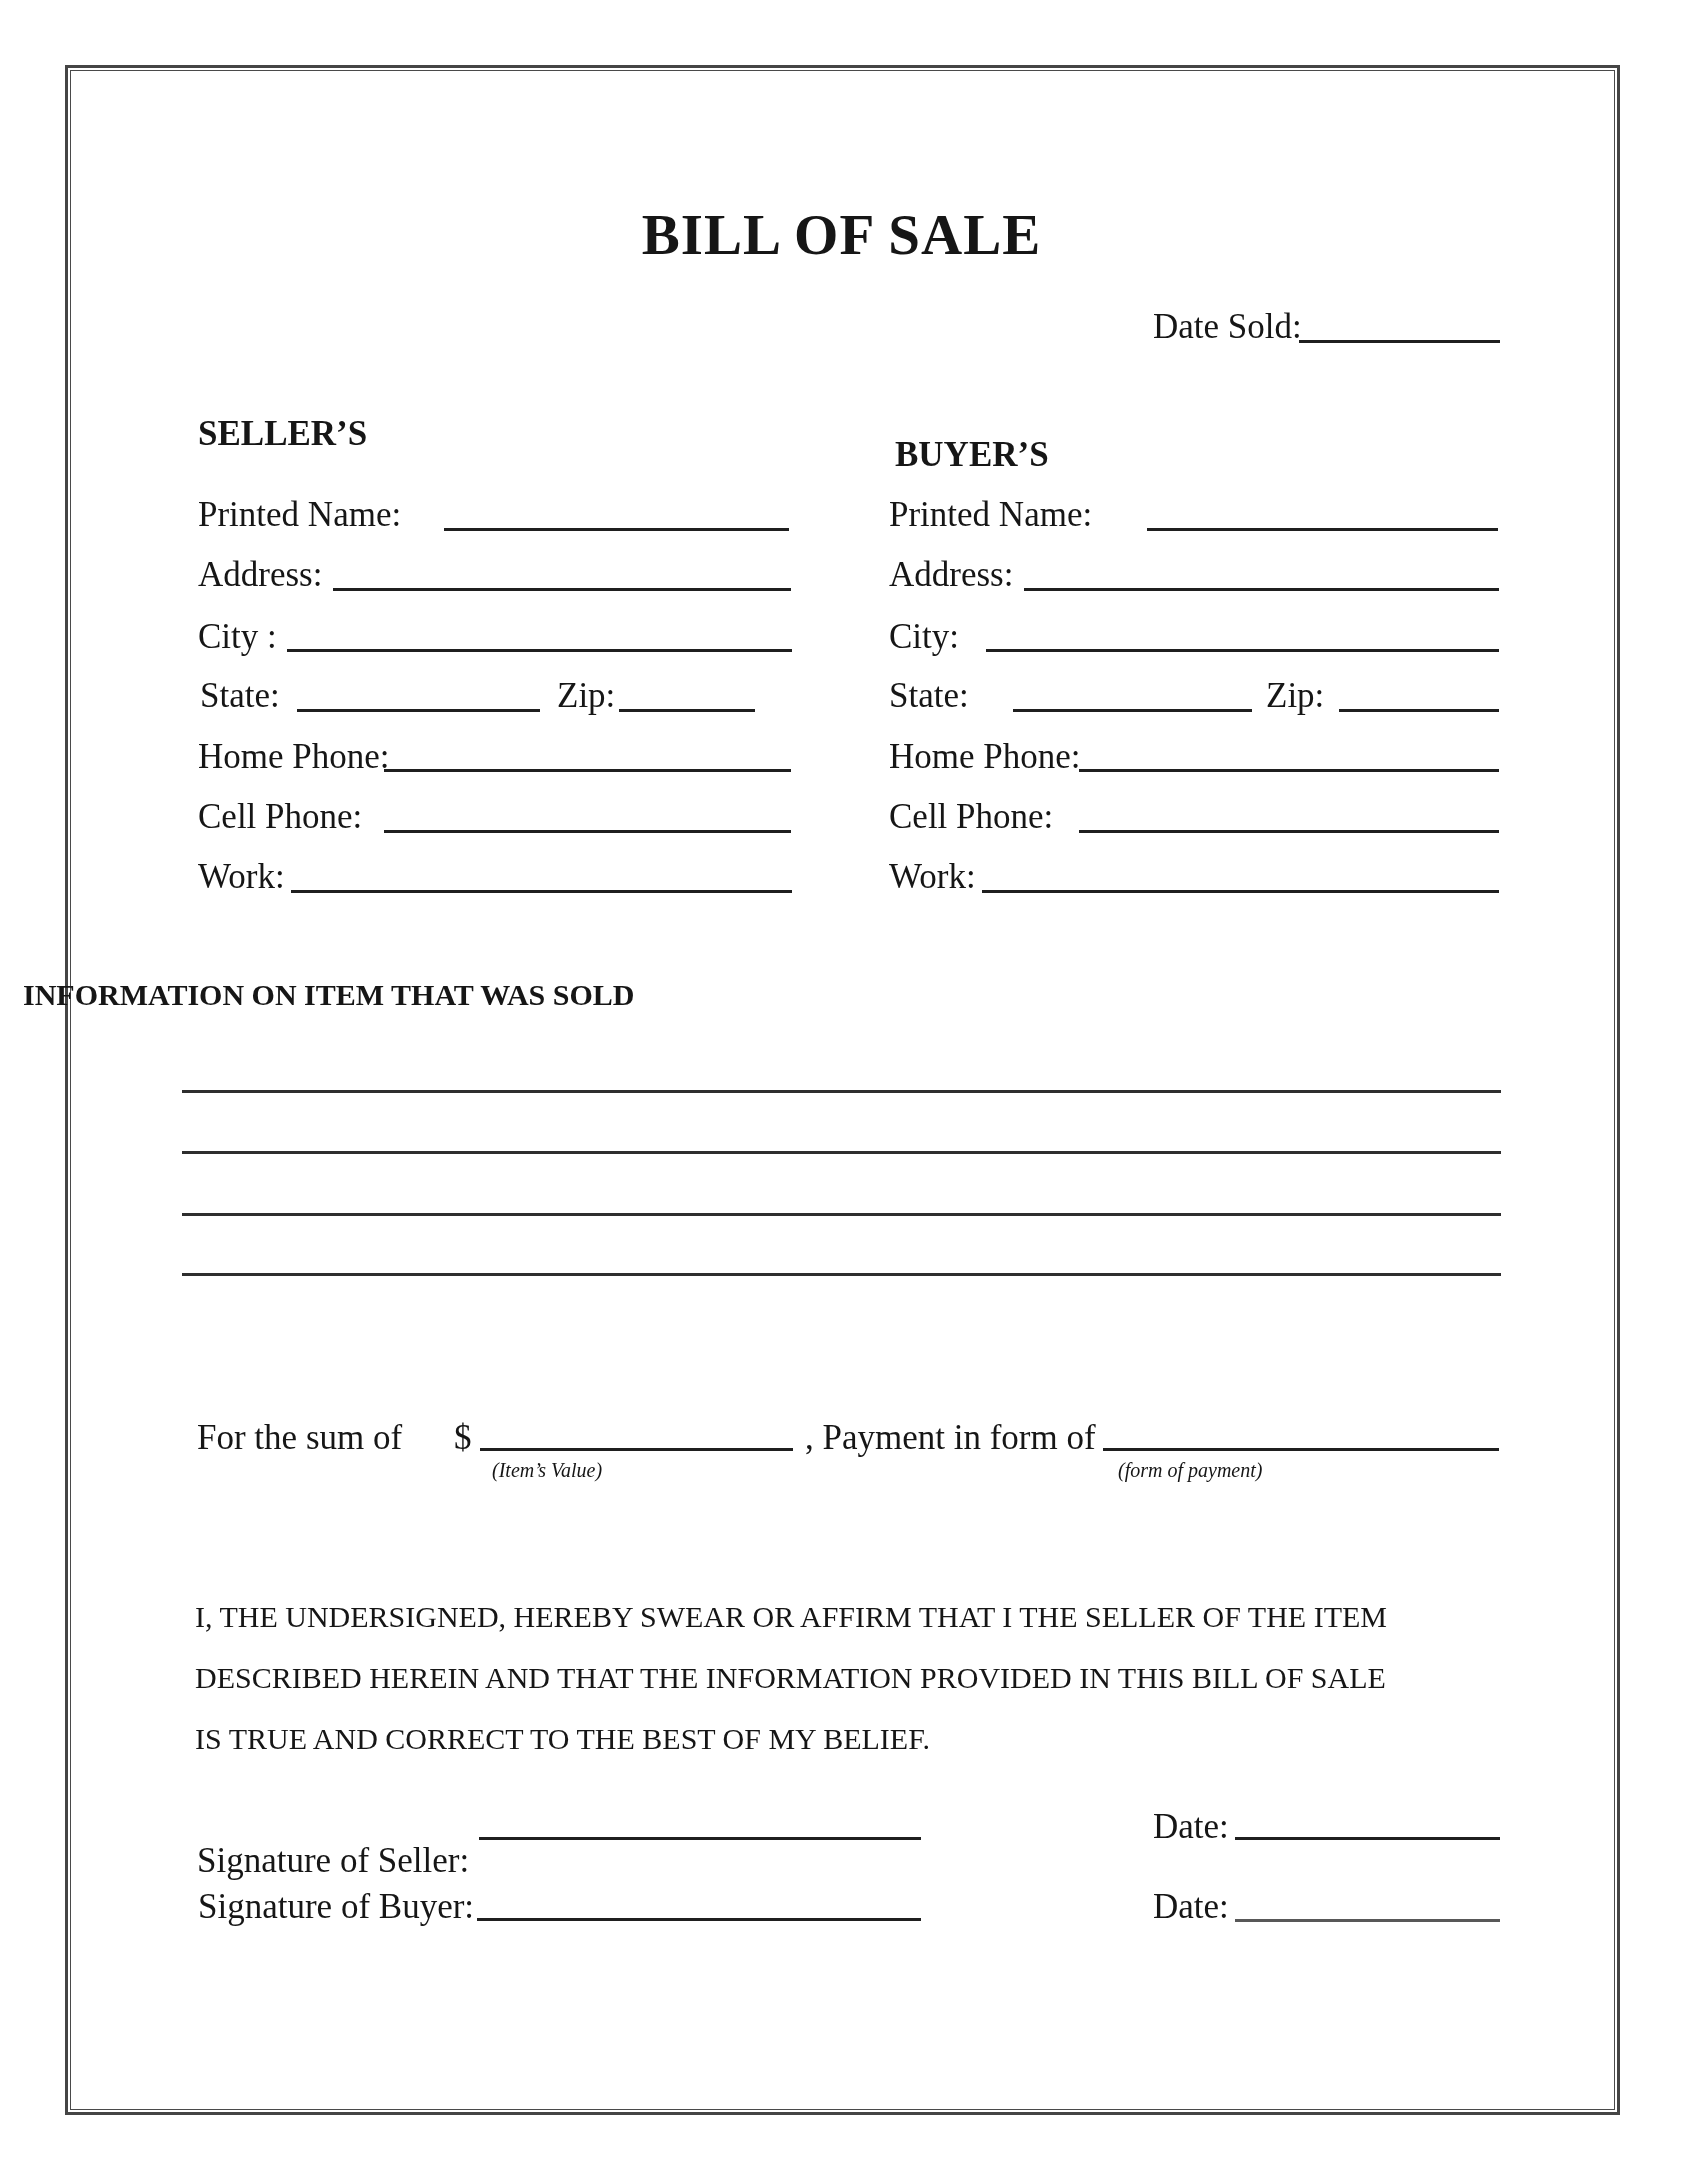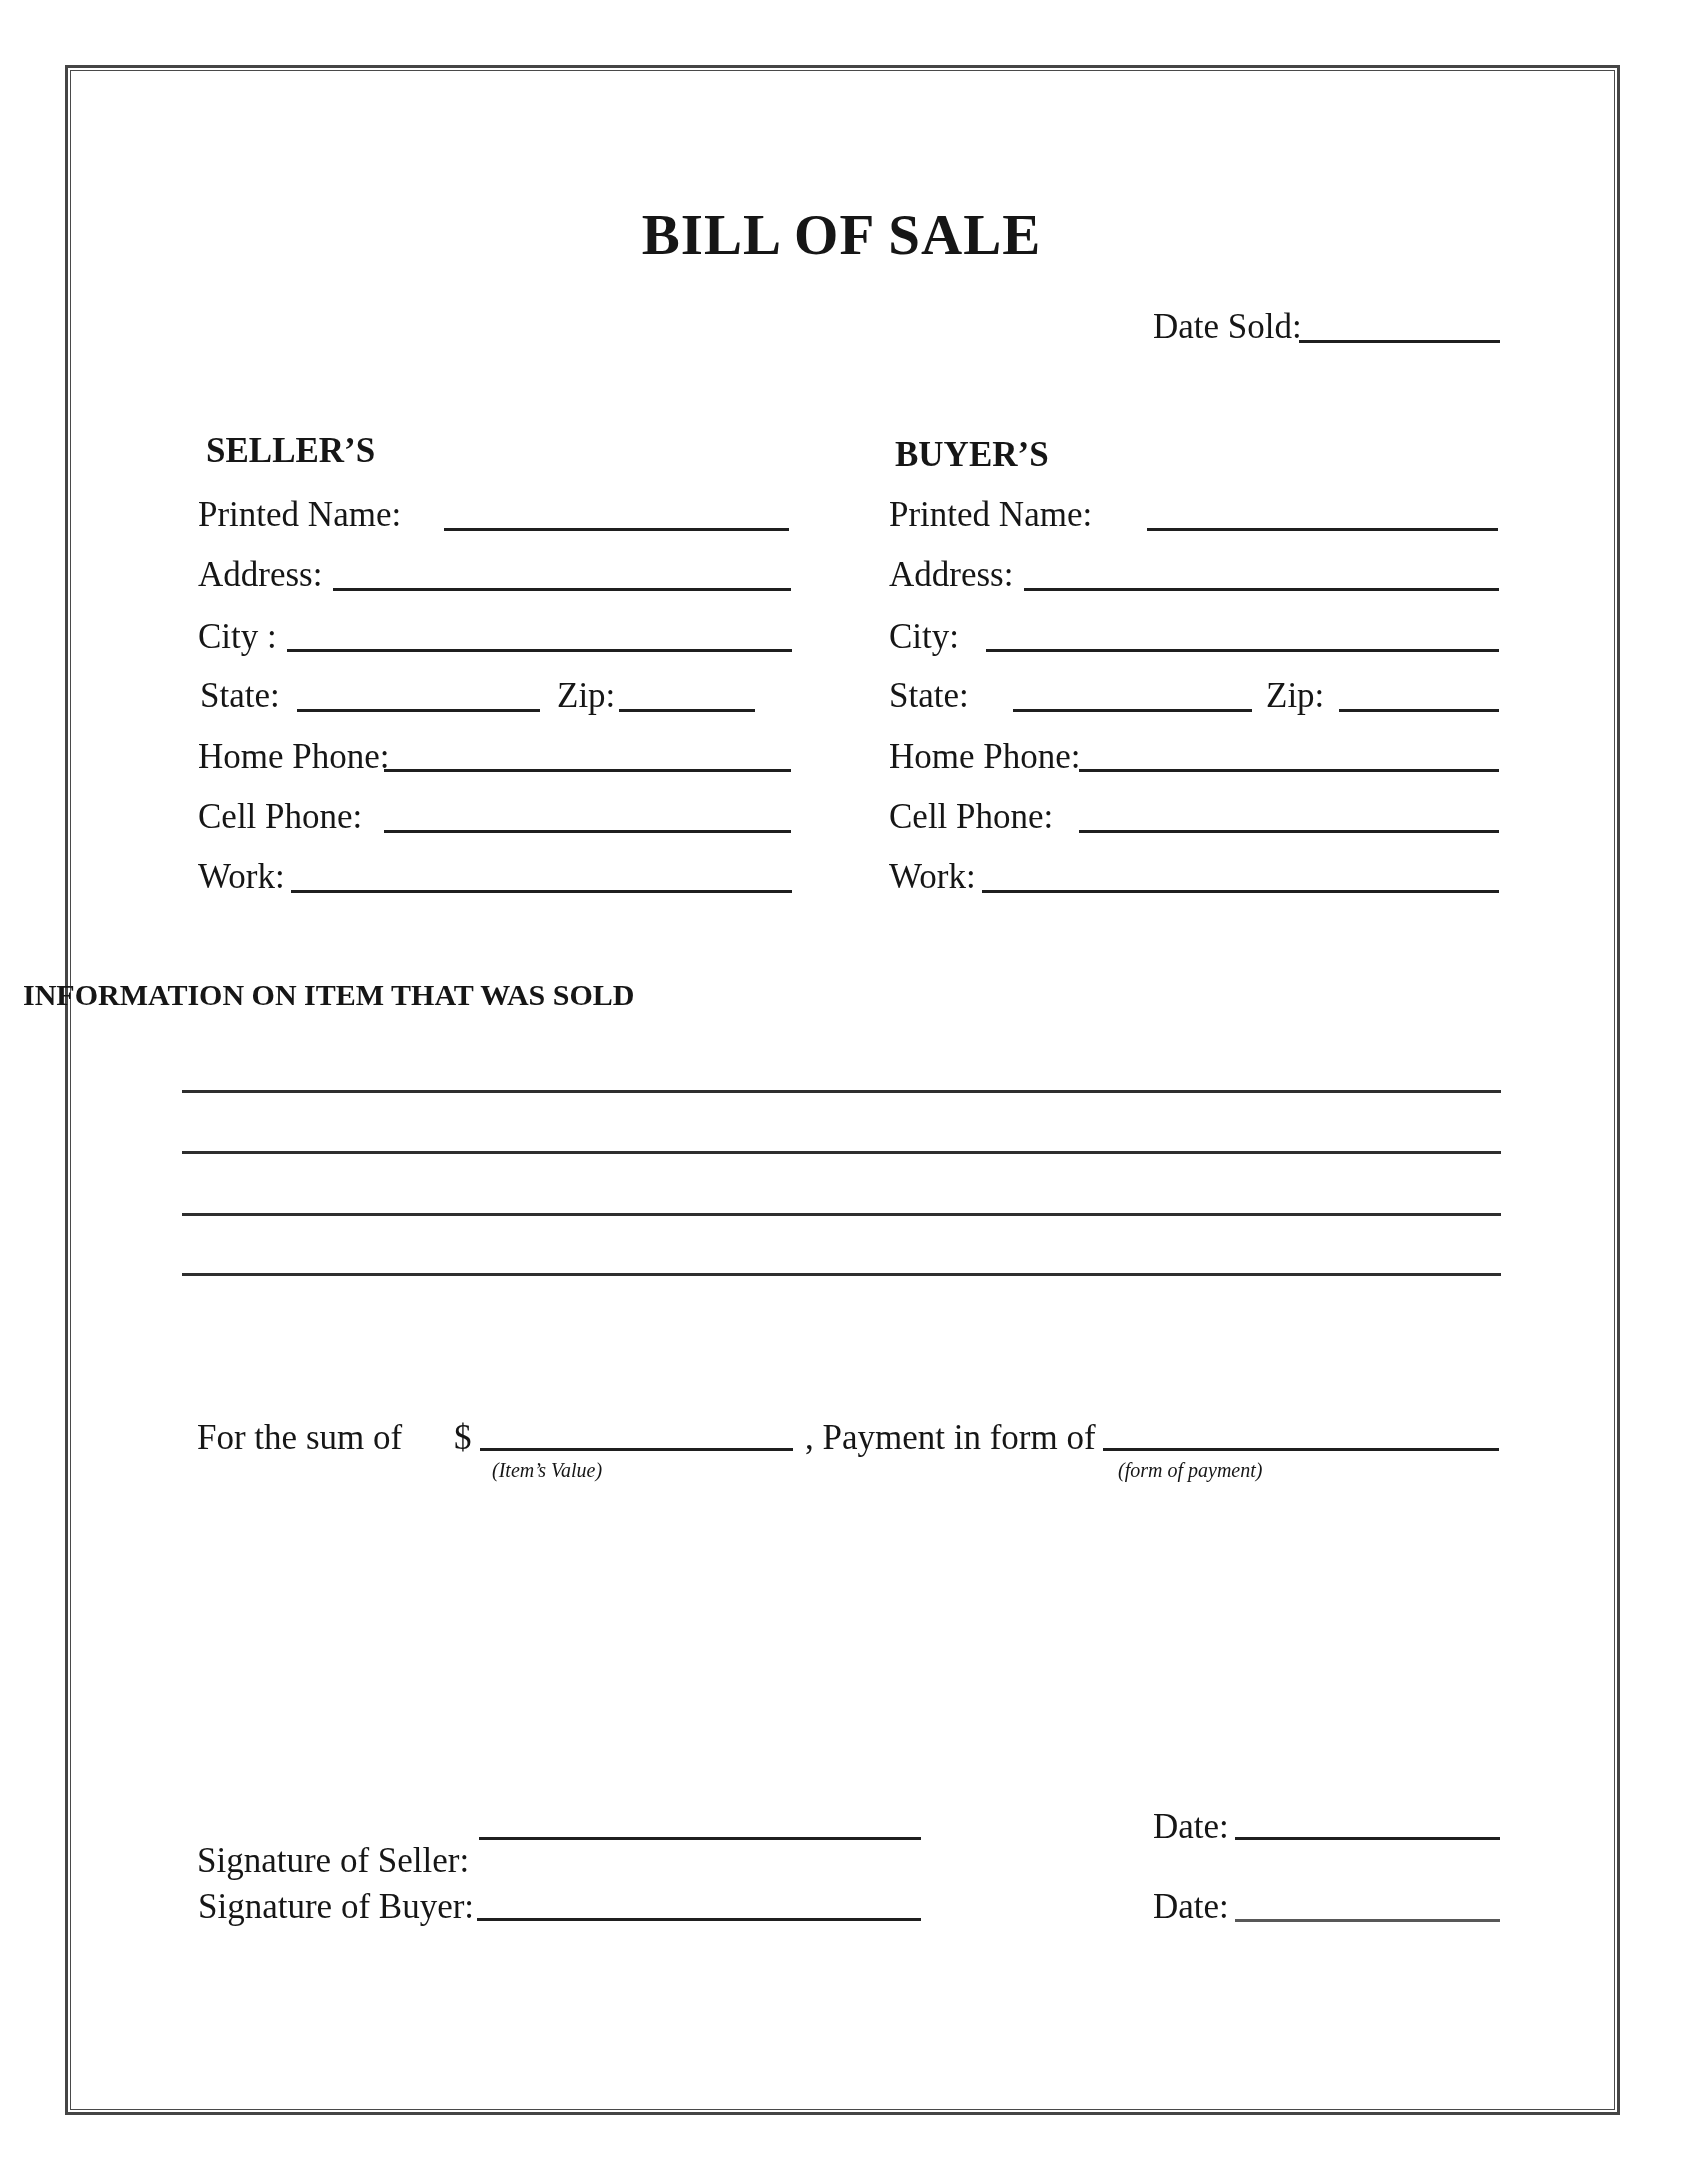--- a/index.html
+++ b/index.html
@@ -30,21 +30,21 @@
 
   <div class="frame">
     <div class="frame-inner"></div>
   </div>
 
   <div class="title">BILL OF SALE</div>
 
   <div class="lbl" style="left:1153px;top:307px;">Date Sold:</div>
   <div class="rule" style="left:1299px;top:340px;width:201px;"></div>
 
-  <div class="lbl hdr" style="left:198px;top:431px;margin-left:8px;">SELLER’S</div>
+  <div class="lbl hdr" style="left:198px;top:414px;">SELLER’S</div>
 
   <div class="lbl" style="left:198px;top:495px;">Printed Name:</div>
   <div class="rule" style="left:444px;top:528px;width:345px;"></div>
 
   <div class="lbl" style="left:198px;top:555px;">Address:</div>
   <div class="rule" style="left:333px;top:588px;width:458px;"></div>
 
   <div class="lbl" style="left:198px;top:617px;">City :</div>
   <div class="rule" style="left:287px;top:649px;width:505px;"></div>
 
@@ -94,20 +94,25 @@
   <div class="rule soft" style="left:182px;top:1273px;width:1319px;"></div>
 
   <div class="lbl" style="left:197px;top:1418px;">For the sum of</div>
   <div class="lbl" style="left:454px;top:1418px;">$</div>
   <div class="rule" style="left:480px;top:1448px;width:313px;"></div>
   <div class="caption" style="left:492px;top:1459px;">(Item’s Value)</div>
   <div class="lbl" style="left:805px;top:1418px;">, Payment in form of</div>
   <div class="rule" style="left:1103px;top:1448px;width:396px;"></div>
   <div class="caption" style="left:1118px;top:1459px;">(form of payment)</div>
 
+  <div class="para">
+    <div>I, THE UNDERSIGNED, HEREBY SWEAR OR AFFIRM THAT I THE SELLER OF THE ITEM</div>
+    <div>DESCRIBED HEREIN AND THAT THE INFORMATION PROVIDED IN THIS BILL OF SALE</div>
+    <div>IS TRUE AND CORRECT TO THE BEST OF MY BELIEF.</div>
+  </div>
 
   <div class="lbl" style="left:197px;top:1807px;margin-top:34px;">Signature of Seller:</div>
   <div class="rule" style="left:479px;top:1837px;width:442px;"></div>
   <div class="lbl" style="left:1153px;top:1807px;">Date:</div>
   <div class="rule" style="left:1235px;top:1837px;width:265px;"></div>
 
   <div class="lbl" style="left:198px;top:1887px;">Signature of Buyer:</div>
   <div class="rule" style="left:477px;top:1918px;width:444px;"></div>
   <div class="lbl" style="left:1153px;top:1887px;">Date:</div>
   <div class="rule gray" style="left:1235px;top:1919px;width:265px;"></div>

